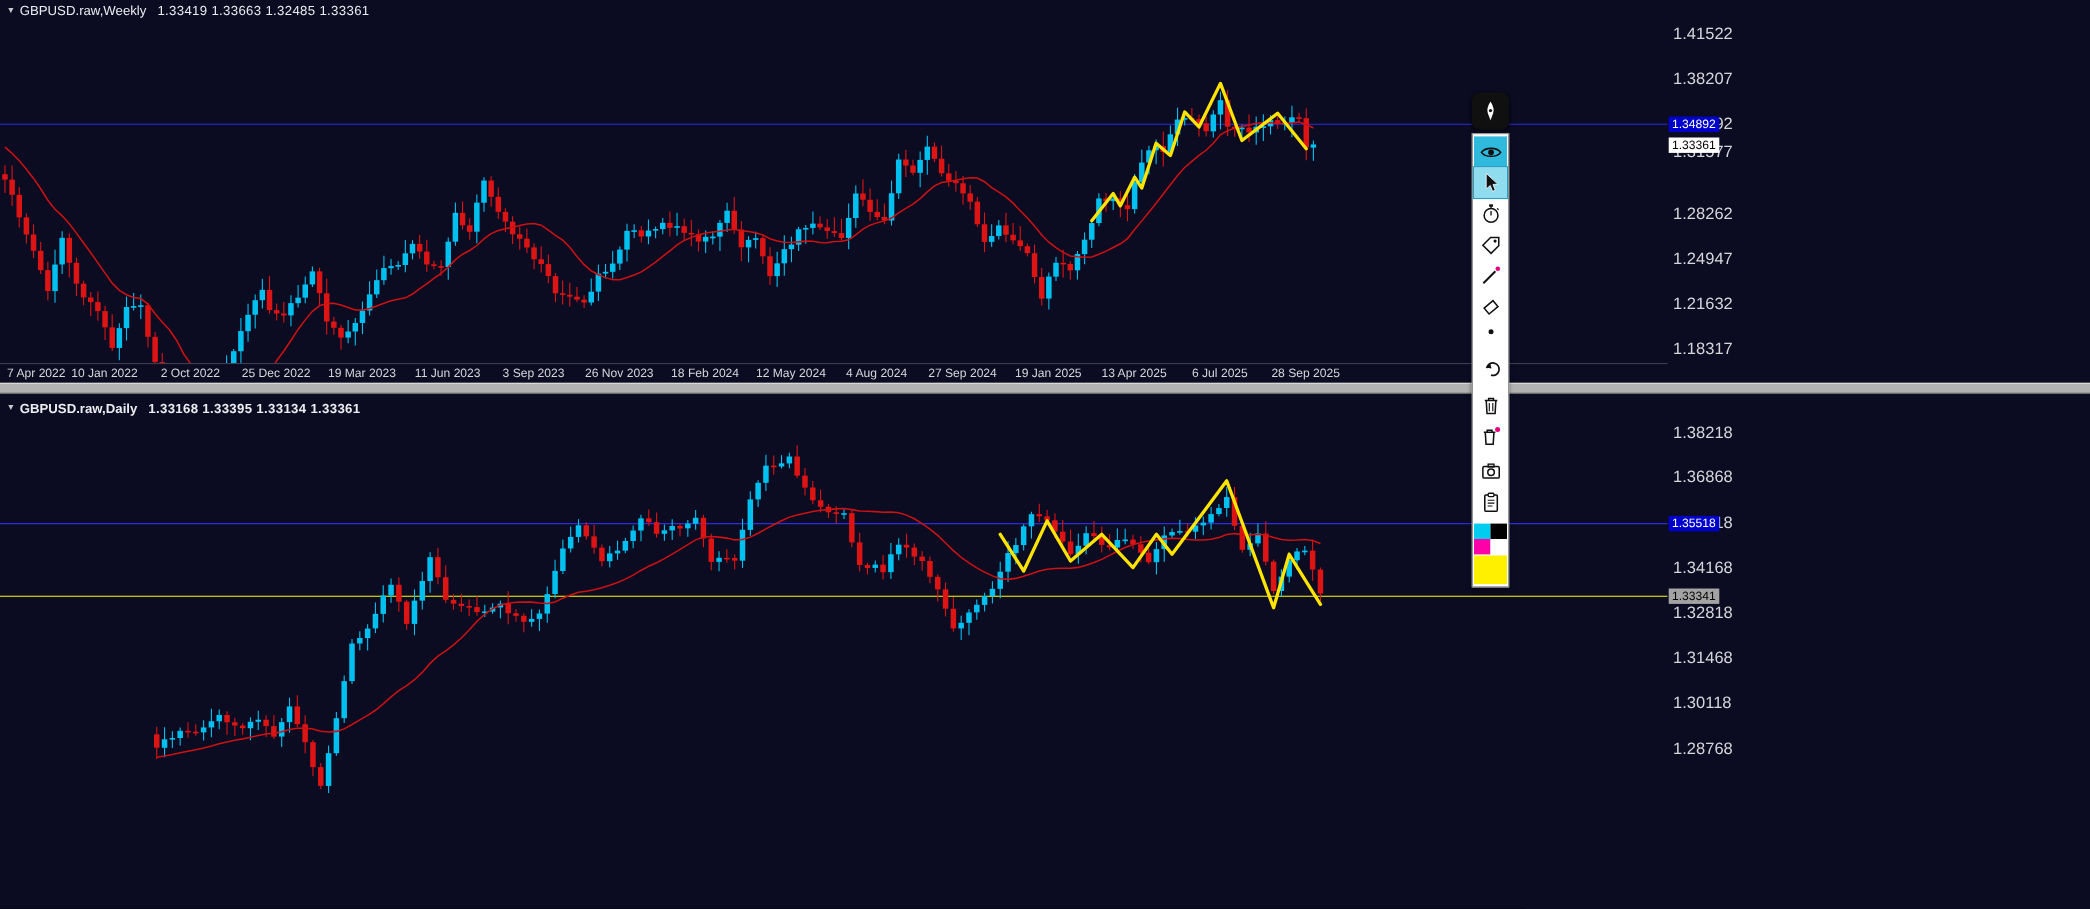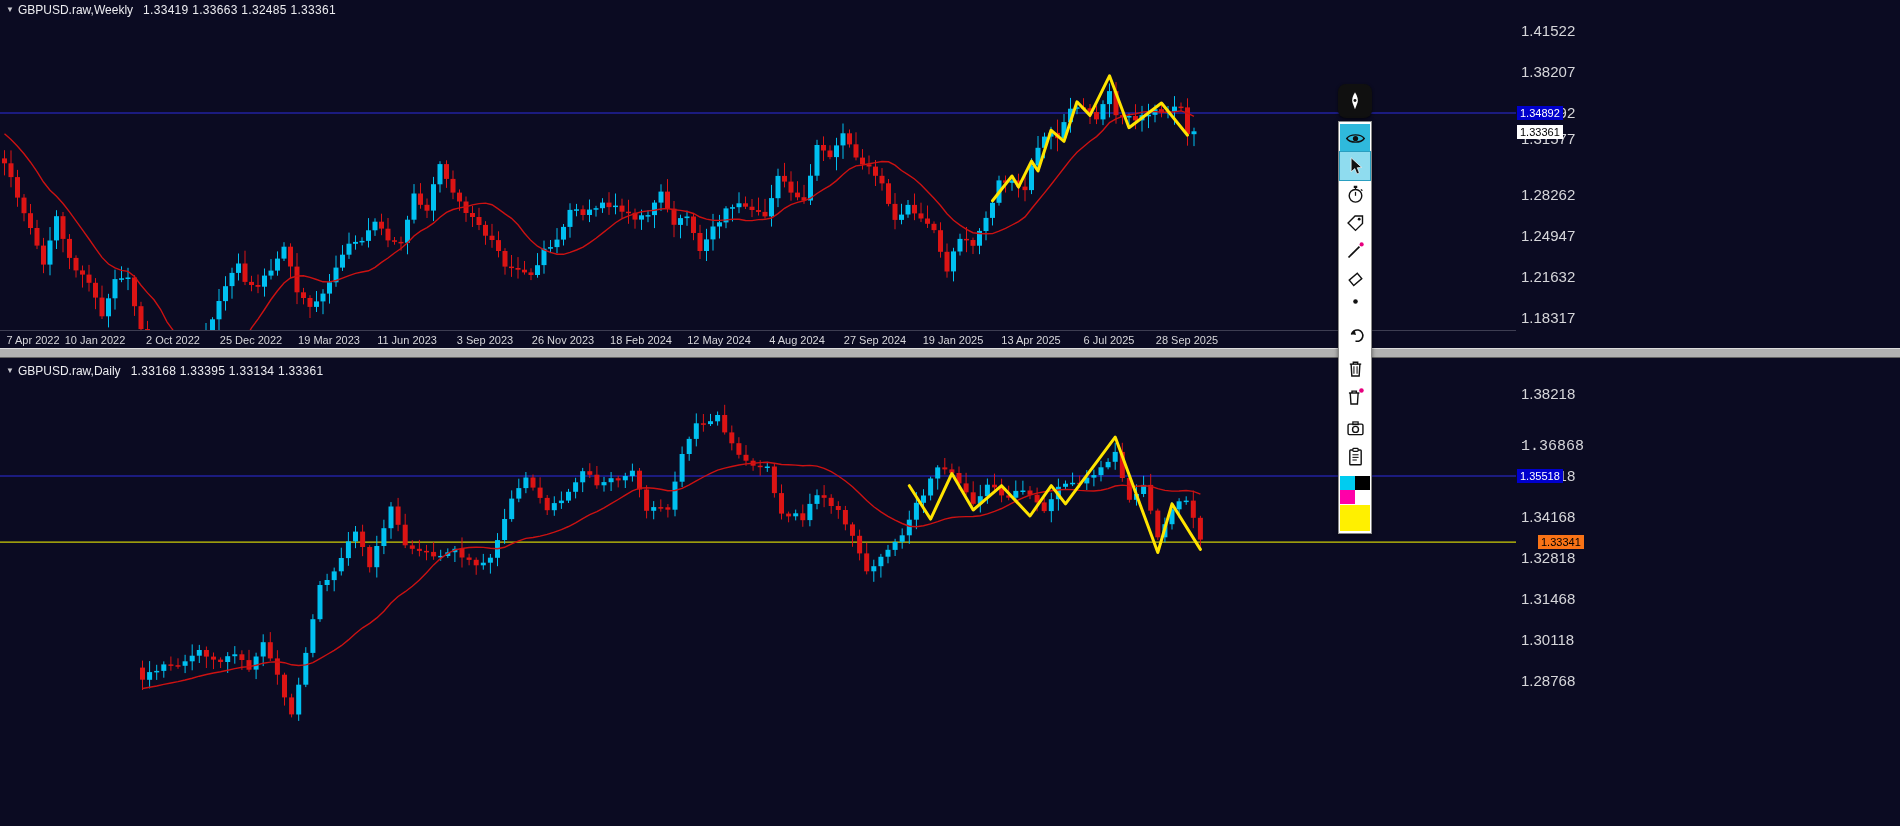--- a/index.html
+++ b/index.html
@@ -3,21 +3,21 @@
 <meta charset="utf-8">
 <style>
   html,body{margin:0;padding:0;background:#06060f;}
   #screen{position:relative;width:1900px;height:826px;background:#0b0b22;overflow:hidden;
           font-family:"Liberation Sans",sans-serif;}
   .panel{position:absolute;left:0;width:1900px;}
   #weekly-panel{top:0;height:348px;border-radius:26px;}
   #daily-panel{top:356px;height:470px;}
   .plot{position:absolute;top:0;left:0;display:block;}
   .chart-header{position:absolute;top:3px;left:6px;color:#ececf0;font-size:12px;z-index:5;white-space:nowrap;}
-  #daily-panel .chart-header{top:8px;}
+  #daily-panel .chart-header{top:8px;font-weight:bold;}
   .caret{font-size:8px;color:#c8c8ce;margin-right:4px;vertical-align:2px;}
   .ohlc{margin-left:10px;letter-spacing:.3px;}
   .axis-label{position:absolute;left:1521px;color:#d6d6da;font-size:15px;line-height:14px;}
   .price-box{position:absolute;left:1517px;font-size:11px;line-height:14px;padding:0 3px;z-index:4;}
   .date-axis{position:absolute;top:330px;left:0;width:1516px;height:18px;border-top:1px solid #3e3e52;}
   .date-label{position:absolute;top:3px;color:#d6d6da;font-size:11px;transform:translateX(-50%);white-space:nowrap;}
   .separator{position:absolute;top:348px;left:0;width:1900px;height:8px;background:#b2b2b2;
              border-top:1px solid #dcdcdc;border-bottom:1px solid #646464;z-index:6;}
   
   .toolbar{position:absolute;left:1338px;top:84px;width:34px;z-index:20;}
@@ -759,29 +759,29 @@
         <line x1="1200.4" y1="159.8" x2="1200.4" y2="190.6" stroke="#dc1414" stroke-width="1"></line>
         <rect x="1197.9" y="161.8" width="5" height="21.8" fill="#dc1414"></rect>
         <path data-name="moving-average-line" d="M142.5,332.5 L149.6,331.3 L156.7,330.0 L163.8,328.4 L170.9,327.0 L178.0,325.6 L185.1,324.0 L192.2,322.2 L199.3,320.2 L206.4,318.5 L213.5,317.0 L220.6,315.7 L227.7,314.2 L234.8,312.6 L241.9,311.3 L249.0,310.6 L256.1,309.2 L263.2,307.2 L270.3,306.1 L277.4,305.8 L284.5,306.7 L291.6,308.8 L298.7,309.5 L305.8,308.9 L312.9,306.6 L320.0,302.6 L327.1,298.5 L334.2,294.3 L341.3,289.7 L348.4,283.9 L355.5,277.5 L362.6,271.8 L369.7,267.3 L376.8,261.9 L383.9,255.3 L391.0,247.1 L398.1,240.5 L405.2,235.7 L412.3,230.2 L419.4,224.0 L426.5,216.8 L433.6,208.9 L440.7,202.4 L447.8,197.4 L454.9,193.9 L462.0,192.5 L469.1,191.5 L476.2,191.2 L483.3,191.4 L490.4,192.2 L497.5,192.7 L504.6,191.3 L511.7,187.8 L518.8,184.9 L525.9,182.4 L533.0,181.5 L540.1,180.1 L547.2,178.4 L554.3,176.1 L561.4,173.6 L568.5,170.5 L575.6,166.8 L582.7,162.6 L589.8,158.7 L596.9,155.6 L604.0,151.8 L611.1,147.7 L618.2,143.5 L625.3,139.1 L632.4,134.8 L639.5,132.2 L646.6,131.8 L653.7,132.3 L660.8,133.2 L667.9,134.8 L675.0,134.5 L682.1,132.3 L689.2,128.8 L696.3,124.8 L703.4,121.0 L710.5,117.4 L717.6,114.1 L724.7,112.1 L731.8,110.5 L738.9,109.0 L746.0,107.9 L753.1,107.3 L760.2,106.6 L767.3,106.2 L774.4,107.3 L781.5,108.5 L788.6,108.8 L795.7,109.1 L802.8,109.7 L809.9,109.4 L817.0,110.1 L824.1,112.3 L831.2,115.6 L838.3,120.0 L845.4,125.0 L852.5,130.7 L859.6,137.6 L866.7,144.6 L873.8,150.7 L880.9,155.8 L888.0,160.3 L895.1,164.1 L902.2,167.5 L909.3,170.2 L916.4,170.7 L923.5,169.8 L930.6,167.9 L937.7,165.6 L944.8,163.1 L951.9,161.5 L959.0,160.9 L966.1,160.6 L973.2,160.5 L980.3,159.8 L987.4,157.9 L994.5,155.4 L1001.6,152.5 L1008.7,148.9 L1015.8,145.1 L1022.9,141.8 L1030.0,139.0 L1037.1,137.1 L1044.2,135.8 L1051.3,134.8 L1058.4,134.0 L1065.5,133.4 L1072.6,133.6 L1079.7,134.4 L1086.8,134.9 L1093.9,135.0 L1101.0,134.2 L1108.1,132.6 L1115.2,130.0 L1122.3,129.1 L1129.4,129.9 L1136.5,130.2 L1143.6,129.7 L1150.7,130.3 L1157.8,132.7 L1164.9,134.4 L1172.0,135.1 L1179.1,135.0 L1186.2,134.5 L1193.3,135.4 L1200.4,138.1 " fill="none" stroke="#cc1212" stroke-width="1.4"></path>
         <polyline data-name="zigzag-indicator" points="909.3,129.7 930.6,163.1 951.9,117.5 973.2,154.0 1001.6,129.7 1030.0,160.0 1051.3,129.7 1065.5,147.9 1115.2,81.1 1157.8,196.5 1172.0,147.9 1200.4,193.4" fill="none" stroke="#ffe400" stroke-width="3" stroke-linejoin="round" stroke-linecap="round"></polyline>
       </svg>
     <div class="chart-header" data-name="daily-chart-header">
       <span class="caret" data-name="chevron-down-icon">▼</span><span data-name="symbol-timeframe-label">GBPUSD.raw,Daily</span><span class="ohlc" data-name="ohlc-values">1.33168 1.33395 1.33134 1.33361</span>
     </div>
     <div id="daily-axis" data-name="daily-price-axis">
         <div class="axis-label" data-name="price-axis-label" style="top: 31px;">1.38218</div>
-        <div class="axis-label" data-name="price-axis-label" style="top: 84px; font-family: Liberation Mono, monospace;">1.36868</div>
+        <div class="axis-label" data-name="price-axis-label" style="top: 71px;">1.36868</div>
         <div class="axis-label" data-name="price-axis-label" style="top: 113px;">1.35518</div>
         <div class="axis-label" data-name="price-axis-label" style="top: 154px;">1.34168</div>
         <div class="axis-label" data-name="price-axis-label" style="top: 195px;">1.32818</div>
         <div class="axis-label" data-name="price-axis-label" style="top: 236px;">1.31468</div>
         <div class="axis-label" data-name="price-axis-label" style="top: 277px;">1.30118</div>
         <div class="axis-label" data-name="price-axis-label" style="top: 318px;">1.28768</div>
         <div class="price-box" data-name="hline-price-box" style="top: 113px; background: rgb(0, 0, 204); color: rgb(255, 255, 255);">1.35518</div>
-        <div class="price-box" data-name="current-price-box" style="top: 179.116px; background: #f97316; color: rgb(0, 0, 0); margin-left: 21px;">1.33341</div>
+        <div class="price-box" data-name="current-price-box" style="top: 179.116px; background: #a3a3a3; color: rgb(0, 0, 0);">1.33341</div>
       </div>
   </div>
 
   <div class="toolbar" data-name="drawing-toolbar">
     <div class="pen-badge" data-name="pen-tool">
       <svg viewBox="0 0 24 24" data-name="pen-nib-icon">
         <path d="M12 2.5 C9.2 7 8.2 10.8 9.3 14 L12 21 L14.7 14 C15.8 10.8 14.8 7 12 2.5 Z" fill="#ffffff"></path>
         <circle cx="12" cy="11.5" r="1.6" fill="#101010"></circle>
       </svg>
     </div>

